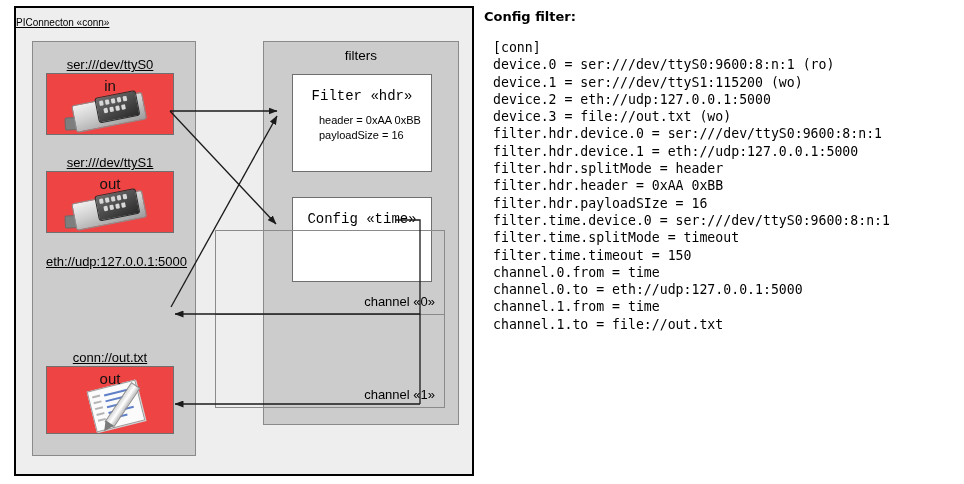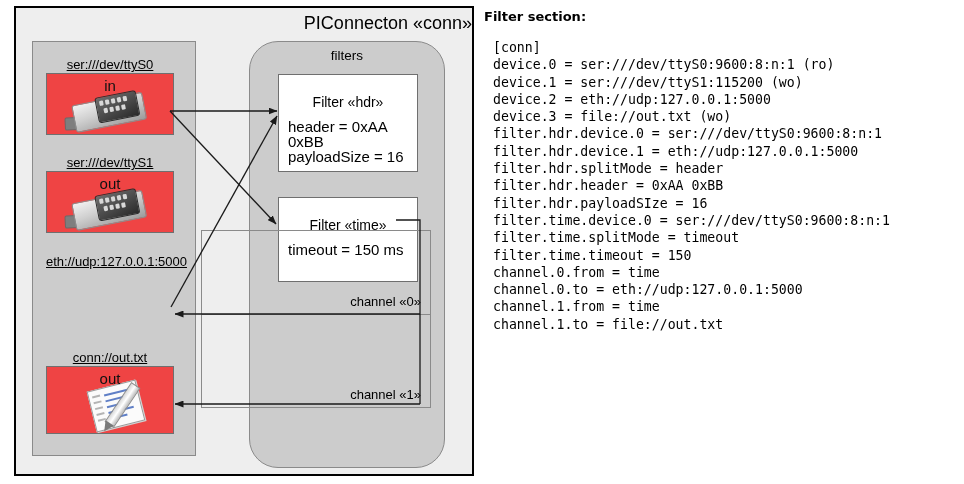--- a/index.html
+++ b/index.html
@@ -2,28 +2,28 @@
 <html><head>
 <meta charset="utf-8">
 <style>
   html,body{margin:0;padding:0;background:#ffffff;}
   body{width:964px;height:484px;position:relative;overflow:hidden;
        font-family:"Liberation Sans",sans-serif;color:#000;}
 
   
   #diagram-root{position:absolute;left:14px;top:6px;width:460px;height:470px;
         background:#eeeeee;border:2px solid #000;box-sizing:border-box;}
-  #diagram-title{position:absolute;left:0;top:6px;width:100%;text-align:right;
-        font-size:18px;line-height:18px;}
+  #diagram-title{position:absolute;left:0;top:6px;width:100%;text-align:left;
+        font-size:10px;line-height:18px;text-decoration:underline;}
 
   
   .col{position:absolute;background:#cccccc;border:1.5px solid #8a8a8a;
        box-sizing:border-box;}
   #devices-column{left:16px;top:33px;width:164px;height:415px;}
-  #filters-column{left:233px;top:33px;width:196px;height:427px;border-radius:29px;}
+  #filters-column{left:247px;top:33px;width:196px;height:384px;}
   .col-title{position:absolute;left:0;top:5px;width:100%;text-align:center;
        font-size:13.5px;line-height:17px;}
 
   
   .device-cell{position:absolute;left:13px;width:128px;text-decoration:underline;}
   .device-label{font-size:13px;line-height:17px;text-align:center;}
   .device-box{position:relative;height:62px;background:#ef4444;
        border:1.5px solid #6f6f6f;box-sizing:border-box;overflow:hidden;}
   .device-mode{position:absolute;font-size:15px;line-height:17px;z-index:3;
        color:#111;}
@@ -84,22 +84,22 @@
        background:linear-gradient(90deg,#d7d7d7,#ffffff,#bdbdbd);
        border:1px solid #8f8f8f;}
   .pencil .tip{position:absolute;left:-1px;bottom:-9px;width:0;height:0;
        border-left:5px solid transparent;border-right:5px solid transparent;
        border-top:10px solid #7a7a7a;}
 
   
   .filter-box{position:absolute;left:28px;width:140px;background:#ffffff;
        border:1.5px solid #6f6f6f;box-sizing:border-box;}
   .filter-title{font-size:14px;line-height:18px;text-align:center;
-       padding:18px 0 8px;}
-  .filter-prop{font-size:15px;line-height:15px;padding-left:9px;}
+       padding:12px 0 8px;font-family:Liberation Mono, monospace;}
+  .filter-prop{font-size:11px;line-height:15px;padding-left:26px;}
 
   
   .channel-box{position:absolute;border:1.5px solid #8a8a8a;box-sizing:border-box;
        background:transparent;}
   .channel-label{position:absolute;right:9px;bottom:4px;font-size:13px;
        line-height:17px;}
 
   
   #connectors{position:absolute;left:0;top:0;width:964px;height:484px;
        pointer-events:none;}
@@ -202,22 +202,21 @@
   <div class="col" id="filters-column">
     <div class="col-title">filters</div>
 
     <div class="filter-box" style="top:32px;height:98px;">
       <div class="filter-title">Filter «hdr»</div>
       <div class="filter-prop">header = 0xAA 0xBB</div>
       <div class="filter-prop">payloadSize = 16</div>
     </div>
 
     <div class="filter-box" style="top:155px;height:85px;">
-      <div class="filter-title">Filter «time»</div>
-      <div class="filter-prop">timeout = 150 ms</div>
+      <div class="filter-title">Config «time»</div>
     </div>
 
     <div class="channel-box" style="left:-49px;top:188px;width:230px;height:85px;">
       <span class="channel-label">channel «0»</span>
     </div>
 
     <div class="channel-box" style="left:-49px;top:272px;width:230px;height:94px;">
       <span class="channel-label">channel «1»</span>
     </div>
   </div>
@@ -241,21 +240,21 @@
 
     <line x1="420" y1="404" x2="175" y2="404"></line>
   </g>
   <g stroke="#1a1a1a" stroke-width="1.3" fill="none">
 
     <path d="M396,220 L420,220 L420,404"></path>
   </g>
 </svg>
 
 <div id="config-panel">
-  <div id="config-heading">Filter section:</div>
+  <div id="config-heading">Config filter:</div>
   <div id="config-listing">[conn]
 device.0 = ser:///dev/ttyS0:9600:8:n:1 (ro)
 device.1 = ser:///dev/ttyS1:115200 (wo)
 device.2 = eth://udp:127.0.0.1:5000
 device.3 = file://out.txt (wo)
 filter.hdr.device.0 = ser:///dev/ttyS0:9600:8:n:1
 filter.hdr.device.1 = eth://udp:127.0.0.1:5000
 filter.hdr.splitMode = header
 filter.hdr.header = 0xAA 0xBB
 filter.hdr.payloadSIze = 16

